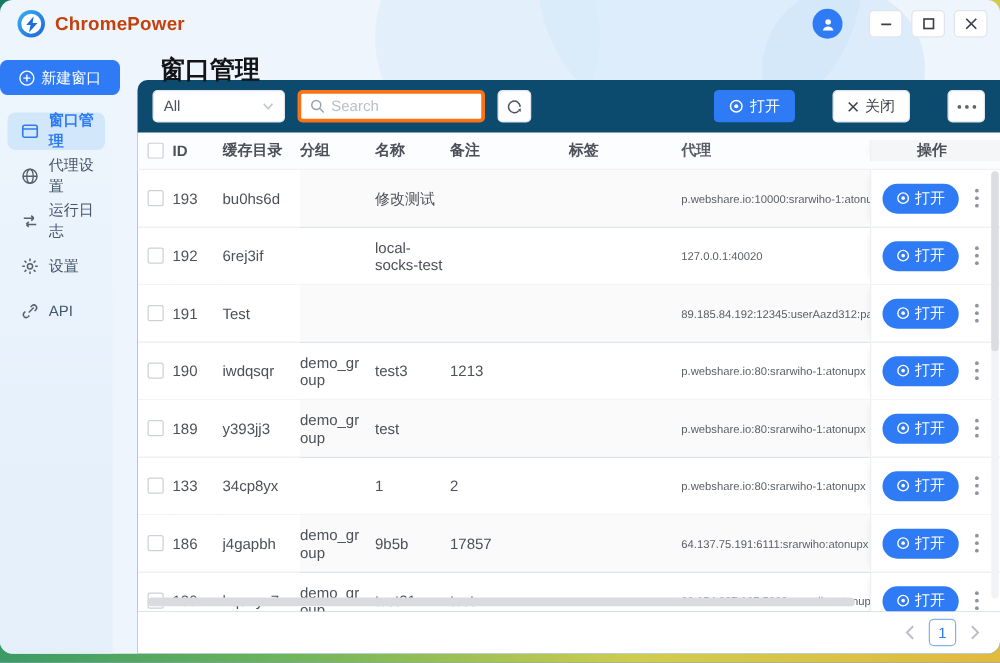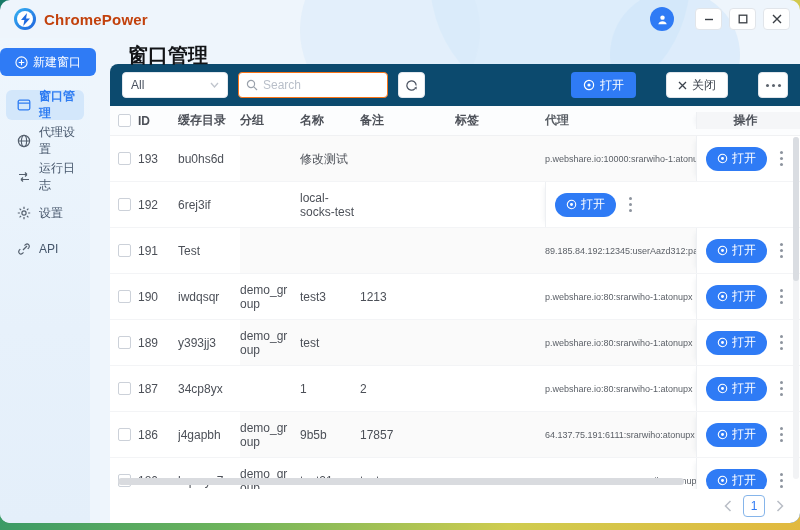--- a/index.html
+++ b/index.html
@@ -39,21 +39,21 @@
 
   
   .main { position:absolute; left:110px; top:38px; right:0; bottom:0; z-index:2; }
   .page-title { position:absolute; left:18px; top:4px; font-size:20px; font-weight:bold; color:#121417; z-index:3; }
   .panel { position:absolute; left:0; top:26px; right:0; bottom:0; background:#0c4a6e; border-top-left-radius:8px; z-index:2; }
 
   
   .toolbar { height:42px; display:flex; align-items:center; padding:0 12px; gap:10px; }
   .filter-select { width:106px; height:26px; border:1px solid #e2e6ec; border-radius:4px; background:#fff;
     display:flex; align-items:center; justify-content:space-between; padding:0 8px; font-size:12px; color:#4a5260; cursor:pointer; }
-  .search-box { width:150px; height:26px; border:1px solid #f97316; border-radius:4px; background:#fff;
+  .search-box { width:150px; height:26px; border:3px solid #f97316; border-radius:4px; background:#fff;
     display:flex; align-items:center; padding:0 7px; gap:5px; }
   .search-box input { border:none; outline:none; width:110px; font-size:12px; color:#333;
     font-family:"Liberation Sans","DejaVu Sans",sans-serif; }
   .search-box input::placeholder { color:#b9bfc9; }
   .icon-btn { width:27px; height:26px; background:#fff; border:1px solid #e2e6ec; border-radius:4px;
     display:flex; align-items:center; justify-content:center; cursor:pointer; }
   .tbar-spacer { flex:1; }
   .btn { height:26px; border-radius:4px; font-size:12px; display:flex; align-items:center; gap:5px;
     padding:0 11px; cursor:pointer; border:1px solid transparent; }
   .btn-primary { background:#2f7bf5; color:#fff; }
@@ -315,20 +315,21 @@
   <div class="trow">
     <div class="cell col-check fixed">
       <div class="checkbox"></div>
     </div>
     <div class="cell col-id fixed">192</div>
     <div class="cell col-cache fixed">6rej3if</div>
     <div class="cell col-group wrapcell"></div>
     <div class="cell col-name wrapcell">local-socks-test</div>
     <div class="cell col-remark"></div>
     <div class="cell col-tag"></div>
+    <div class="cell col-proxy">127.0.0.1:40020</div>
     <div class="cell col-op">
       <button class="open-btn">
         <span style="display:flex;">
           <svg width="11" height="11" viewBox="0 0 12 12">
                     <circle cx="6" cy="6" r="4.6" fill="none" stroke="#fff" stroke-width="1.2"></circle>
                     <circle cx="6" cy="6" r="1.6" fill="#fff"></circle>
                   </svg>
         </span>
         <span class="btn-label">打开</span>
       </button>
@@ -424,21 +425,21 @@
                 <i></i>
                 <i></i>
               </span>
     </div>
   </div>
 
   <div class="trow">
     <div class="cell col-check fixed">
       <div class="checkbox"></div>
     </div>
-    <div class="cell col-id fixed">187</div>
+    <div class="cell col-id fixed">133</div>
     <div class="cell col-cache fixed">34cp8yx</div>
     <div class="cell col-group wrapcell"></div>
     <div class="cell col-name wrapcell">1</div>
     <div class="cell col-remark">2</div>
     <div class="cell col-tag"></div>
     <div class="cell col-proxy">p.webshare.io:80:srarwiho-1:atonupx</div>
     <div class="cell col-op">
       <button class="open-btn">
         <span style="display:flex;">
           <svg width="11" height="11" viewBox="0 0 12 12">

